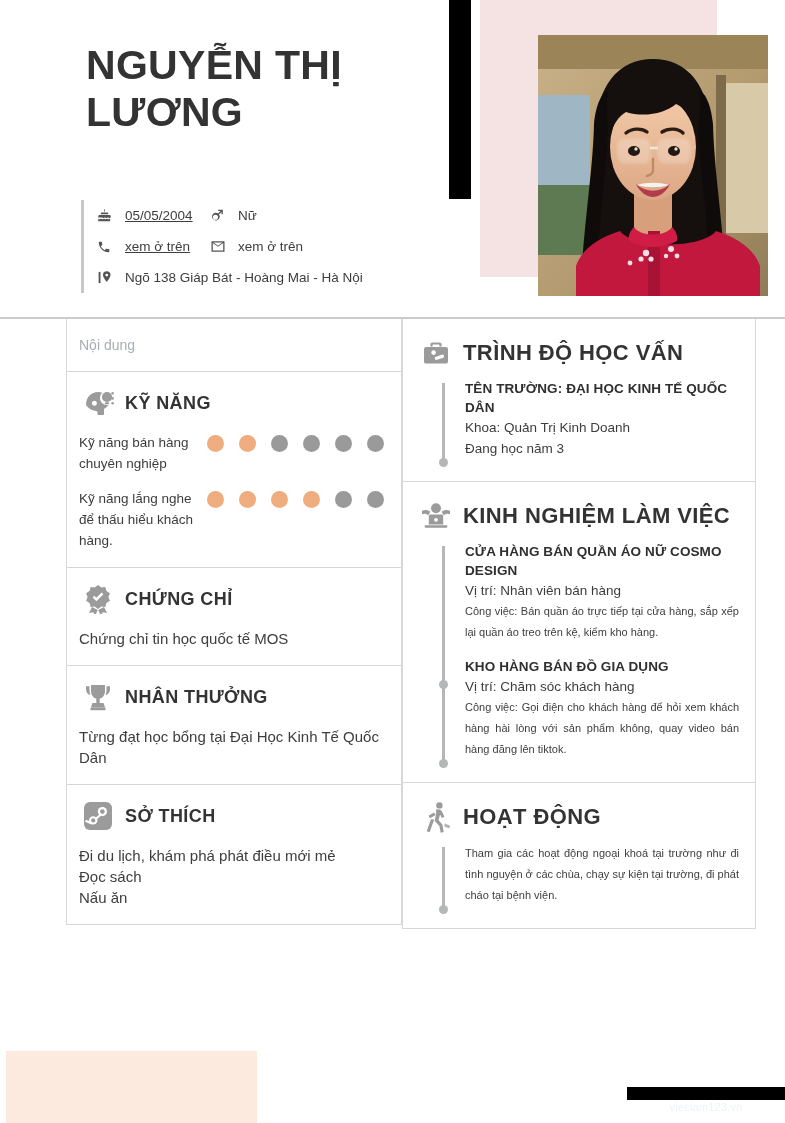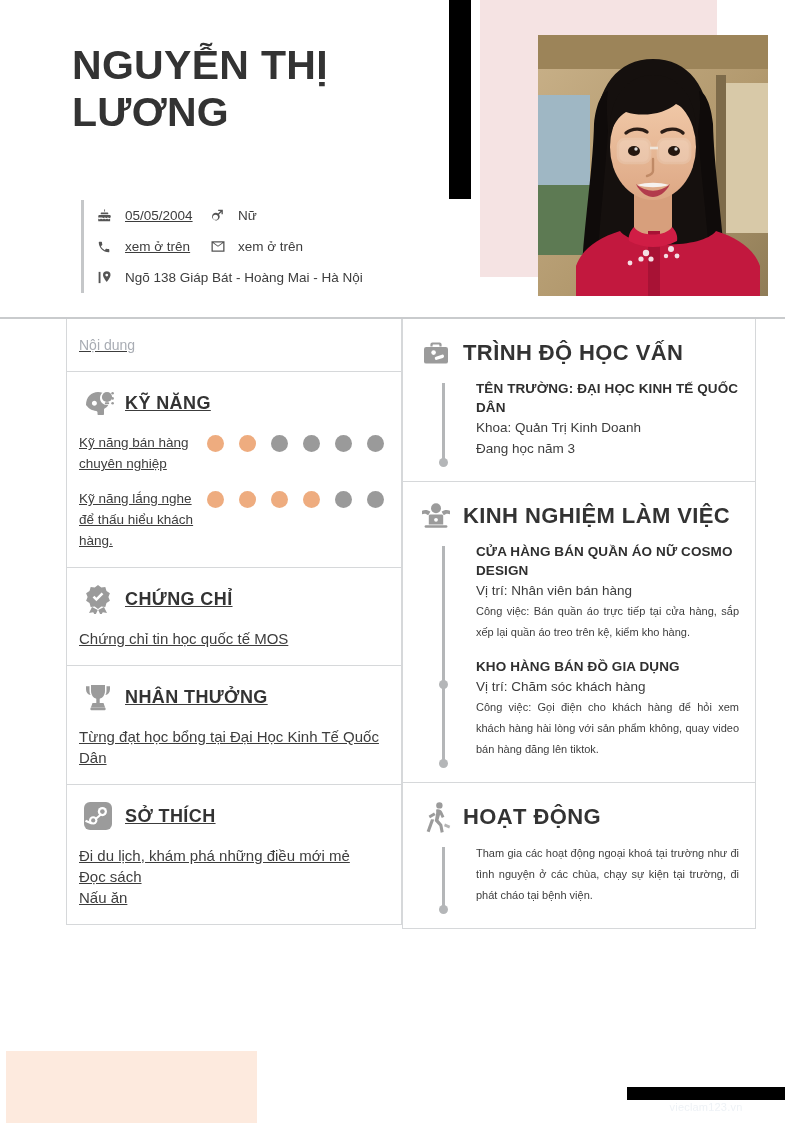--- a/index.html
+++ b/index.html
@@ -78,21 +78,21 @@
     left: 0;
     top: 0;
     width: 785px;
     height: 319px;
     border-bottom: 2px solid #c9cbcd;
     box-sizing: border-box;
     z-index: 2;
   }
   .name-block {
     position: absolute;
-    left: 72px;
+    left: 86px;
     top: 42px;
     width: 350px;
   }
   .full-name {
     font-size: 41px;
     font-weight: bold;
     line-height: 47px;
     color: #333333;
     letter-spacing: .3px;
     margin: 0;
@@ -170,21 +170,20 @@
     width: 383px;
     box-sizing: border-box;
   }
 
   .left-inner {
     margin: 0 0 8px 66px;
     width: 336px;
     border-left: 1px solid #d6d8da;
     border-right: 1px solid #d6d8da;
     box-sizing: border-box;
-    text-decoration: underline;
   }
   .note-box {
     height: 53px;
     display: flex;
     align-items: center;
     padding-left: 12px;
     border-bottom: 1px solid #d6d8da;
     box-sizing: border-box;
     font-size: 14px;
     color: #a9adb4;
@@ -285,21 +284,20 @@
   .rsec-title {
     font-size: 22px;
     font-weight: bold;
     color: #333333;
     letter-spacing: .4px;
     margin-left: 6px;
   }
   .timeline {
     display: flex;
     padding-left: 22px;
-    gap: 11px;
   }
   .tl-rail {
     width: 16px;
     min-width: 16px;
     position: relative;
   }
   .tl-line {
     position: absolute;
     left: 5px;
     top: 4px;
@@ -578,21 +576,21 @@
                 <circle cx="19.4" cy="10.6" r="2.3" fill="currentColor"></circle>
                 <circle cx="10.2" cy="19.4" r="4.2" fill="#ffffff"></circle>
                 <circle cx="10.2" cy="19.4" r="2.1" fill="currentColor"></circle>
                 <path d="M12.6 16.8l5.2-4.6 1.3 1.5-5.2 4.6z" fill="#ffffff"></path>
                 <path d="M3 18.8l6.4 2.6-1 2-6.4-2.6z" fill="#ffffff"></path>
               </svg>
             </span>
             <span class="lsec-title">SỞ THÍCH</span>
           </div>
           <div class="lsec-body">
-            <span class="line">Đi du lịch, khám phá những điều mới mẻ</span>
+            <span class="line">Đi du lịch, khám phá phát điều mới mẻ</span>
             <span class="line">Đọc sách</span>
             <span class="line">Nấu ăn</span>
           </div>
         </div>
 
       </div>
     </div>
 
     <div class="col-right">
       <div class="right-inner">

